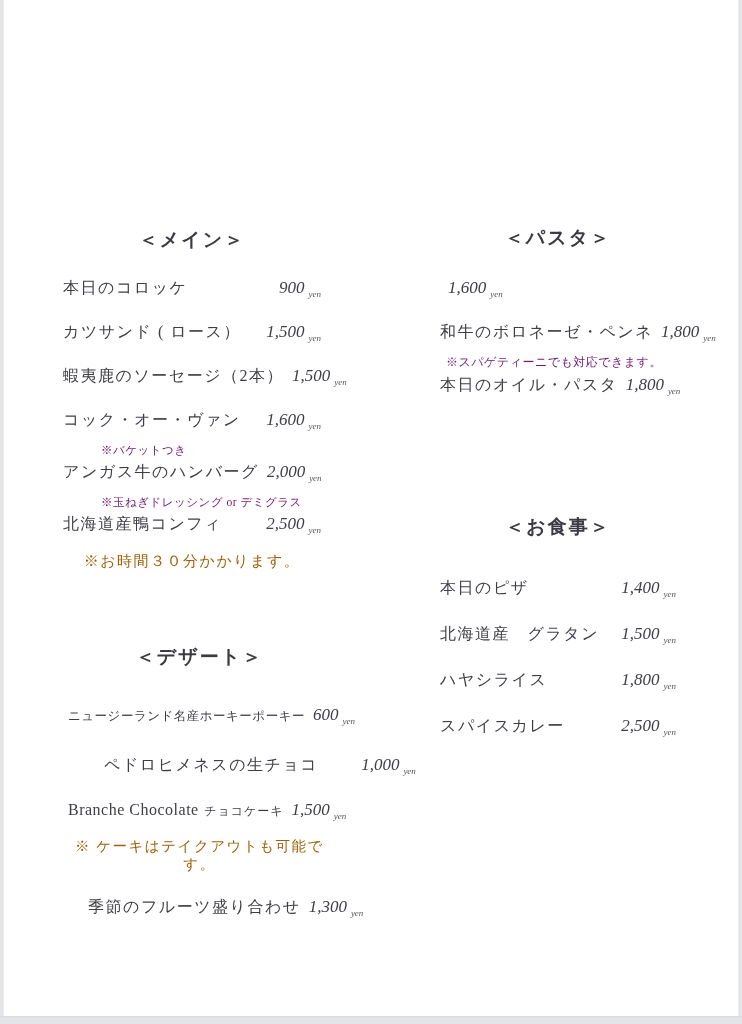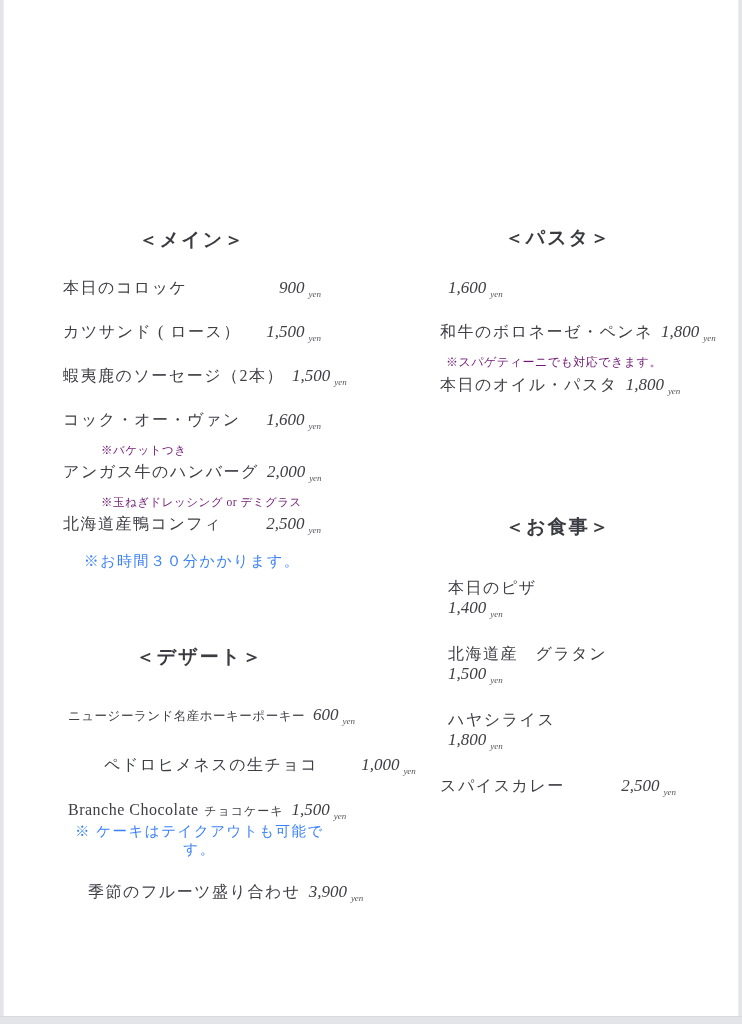--- a/index.html
+++ b/index.html
@@ -27,29 +27,29 @@
   .item{display:flex;justify-content:space-between;align-items:baseline;line-height:20px;}
   .item-name{font-size:16px;letter-spacing:1.5px;white-space:nowrap;}
   .item-name .latin{font-size:16px;letter-spacing:0.5px;}
   .item-name .suffix{font-size:12px;letter-spacing:1px;}
   .small .item-name{font-size:12.5px;letter-spacing:0.5px;}
   .price-wrap{white-space:nowrap;flex-shrink:0;margin-left:8px;}
   .price{font-style:italic;font-size:17px;color:#3f3f46;}
   .yen{display:inline-block;font-style:italic;font-size:9px;color:#55555c;margin-left:4px;transform:translateY(4px);letter-spacing:0;}
   .note{font-size:11.5px;line-height:15px;letter-spacing:0.5px;color:#701a75;margin:11px 0 4px 38px;white-space:nowrap;}
   .sec-pasta .note{margin-left:6px;font-size:12px;}
-  .footnote{font-size:15px;line-height:18px;text-align:center;letter-spacing:1.5px;margin-top:16px;color:#3b82f6;}
+  .footnote{font-size:15px;line-height:18px;text-align:center;letter-spacing:1.5px;margin-top:16px;color:#a16207;}
   .sec-dessert .footnote{font-size:14.5px;margin:0 0 24px 0;}
   .g3{margin-bottom:3px;}
   .g4{margin-bottom:4px;}
   .g5{margin-bottom:5px;}
-  .g15{margin-bottom:0;}
+  .g15{margin-bottom:15px;}
   .g22{margin-bottom:22px;}
   .g23{margin-bottom:23px;}
-  .g24{margin-bottom:24px;flex-direction:column;}
+  .g24{margin-bottom:24px;}
   .g28{margin-bottom:28px;}
   .pl20{padding-left:20px;}
   .pl36{padding-left:36px;gap:35px;}
 </style>
 </head>
 <body>
 
 <div class="page">
   <div class="edge-v edge-left"></div>
   <div class="edge-v edge-right"></div>
@@ -151,16 +151,16 @@
 
     <div class="item g15">
       <span class="item-name"><span class="latin">Branche Chocolate</span> <span class="suffix">チョコケーキ</span></span>
       <span class="price-wrap"><span class="price">1,500</span><span class="yen">yen</span></span>
     </div>
 
     <div class="footnote">※ ケーキはテイクアウトも可能です。</div>
 
     <div class="item pl20">
       <span class="item-name">季節のフルーツ盛り合わせ</span>
-      <span class="price-wrap"><span class="price">3,900</span><span class="yen">yen</span></span>
+      <span class="price-wrap"><span class="price">1,300</span><span class="yen">yen</span></span>
     </div>
   </div>
 </div>
 
 </body></html>

